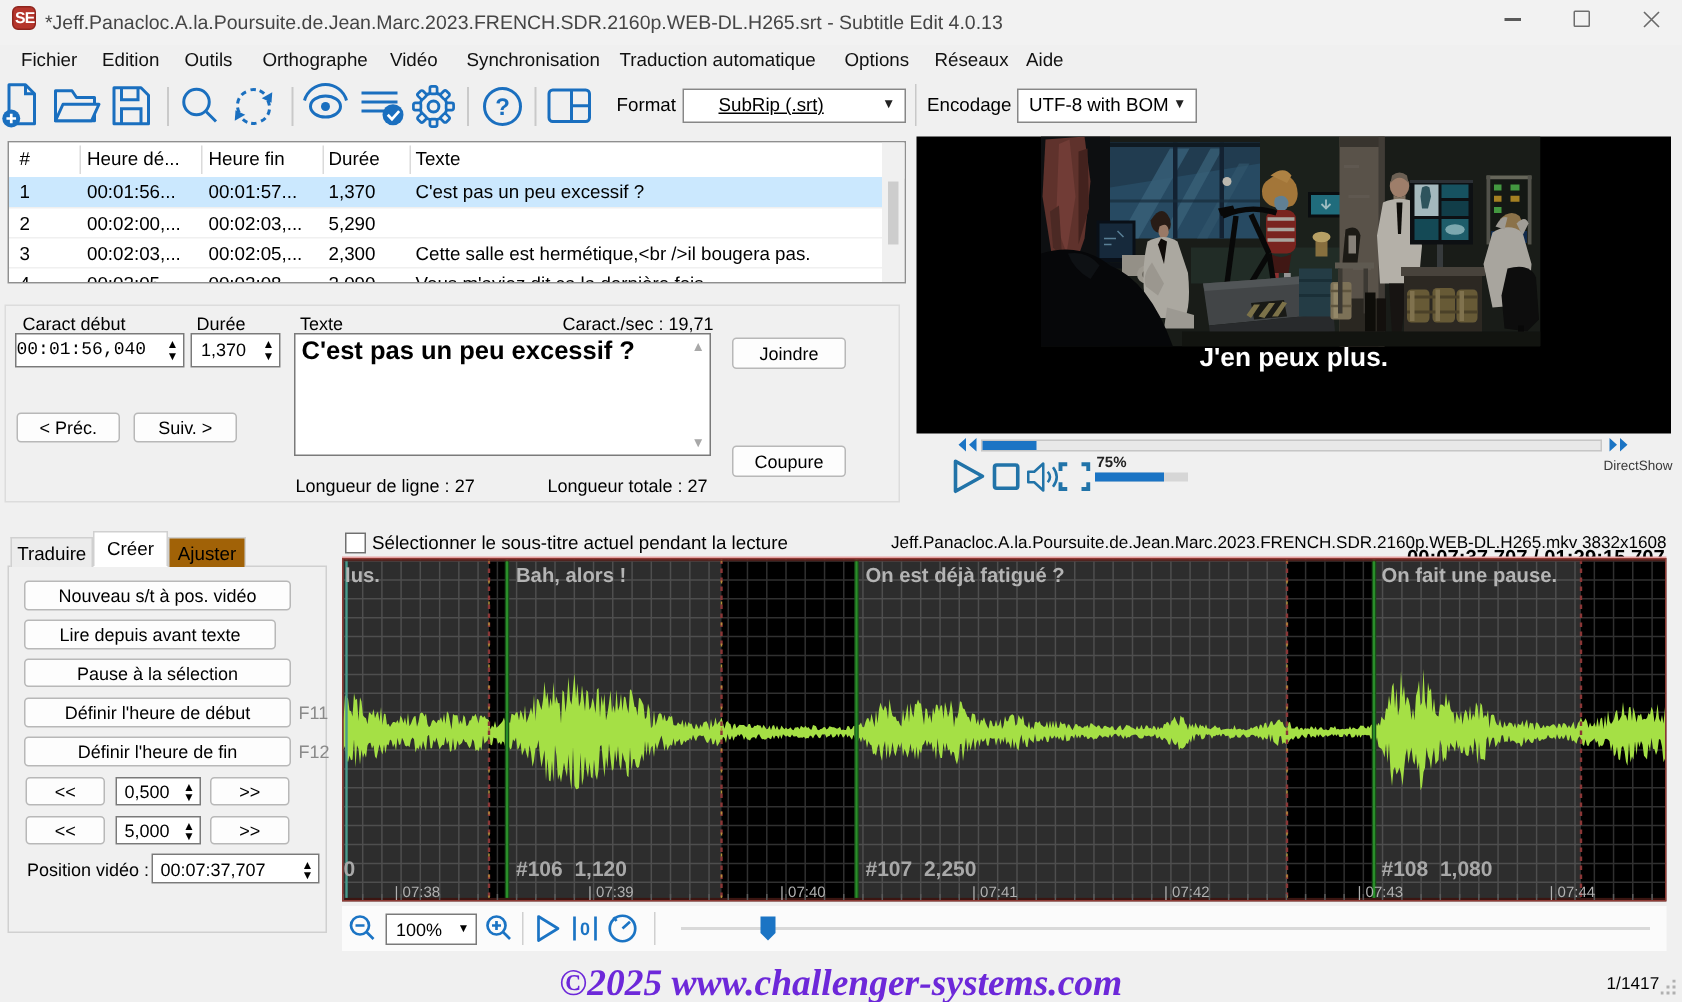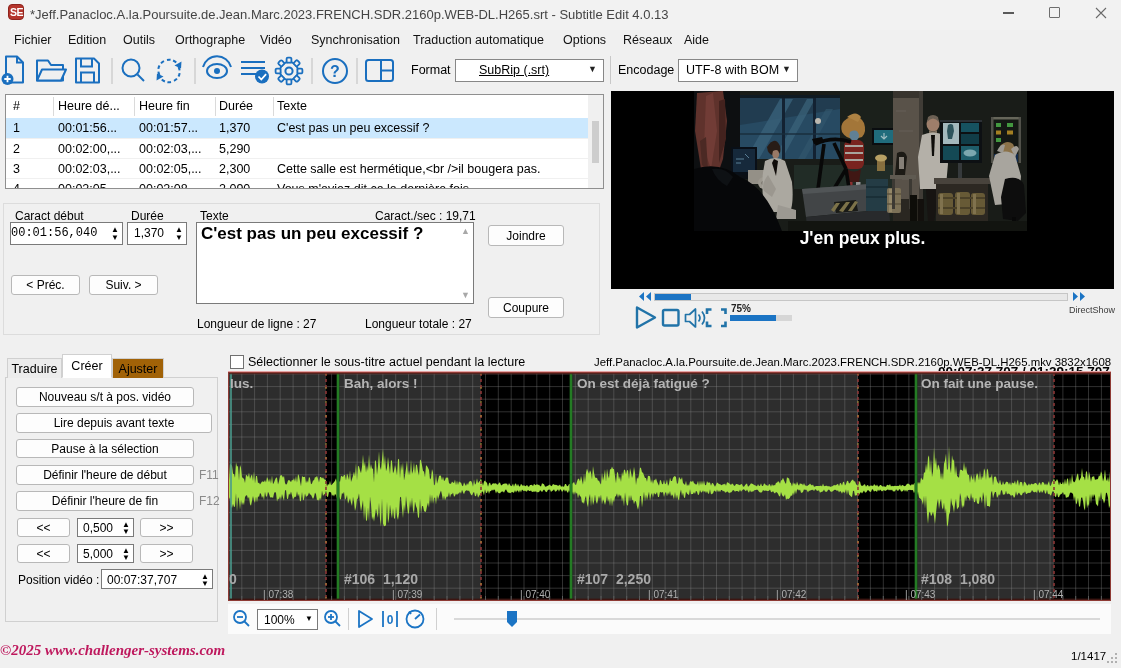--- a/index.html
+++ b/index.html
@@ -368,21 +368,21 @@
 <div class="abs" style="left:730px;top:315px;width:62px;height:6px;background:#d6d6d6;"></div>
 <div class="abs" style="left:730px;top:315px;width:46px;height:6px;background:#1b74c4;"></div>
 <div class="abs" style="left:1069px;top:305px;font-size:9px;color:#3a3a3a;">DirectShow</div>
 <div class="abs" style="left:938px;top:316px;font-size:13.5px;font-weight:bold;color:#000;margin-top:48px;">00:07:37,707 / 01:29:15,707</div>
 
 <div class="abs" style="left:5px;top:377px;width:213px;height:245px;background:#f0f0f0;border:1px solid #d0d0d0;box-sizing:border-box;"></div>
 <div class="abs" style="left:7px;top:358px;width:55px;height:20px;background:#ececec;border:1px solid #d0d0d0;border-bottom:none;box-sizing:border-box;font-size:12.5px;text-align:center;padding-top:3px;">Traduire</div>
 <div class="abs" style="left:62px;top:354px;width:50px;height:24px;background:#fff;border:1px solid #d0d0d0;border-bottom:1px solid #fff;box-sizing:border-box;font-size:12.5px;text-align:center;padding-top:4px;z-index:2;">Créer</div>
 <div class="abs" style="left:112px;top:358px;width:52px;height:20px;background:#a16207;border:1px solid #d0d0d0;border-bottom:none;box-sizing:border-box;font-size:12.5px;text-align:center;padding-top:3px;">Ajuster</div>
 <div class="btn" style="left:16px;top:387px;width:178px;height:20px;padding-top:2px;">Nouveau s/t à pos. vidéo</div>
-<div class="btn" style="left:16px;top:413px;width:196px;height:20px;padding-top:2px;">Lire depuis avant texte</div>
+<div class="btn" style="left:16px;top:413px;width:168px;height:20px;padding-top:2px;">Lire depuis avant texte</div>
 <div class="btn" style="left:16px;top:439px;width:178px;height:19px;padding-top:2px;">Pause à la sélection</div>
 <div class="btn" style="left:16px;top:465px;width:178px;height:20px;padding-top:2px;">Définir l'heure de début</div>
 <div class="abs" style="left:199px;top:468px;font-size:12px;color:#8a8a8a;">F11</div>
 <div class="btn" style="left:16px;top:491px;width:178px;height:20px;padding-top:2px;">Définir l'heure de fin</div>
 <div class="abs" style="left:199px;top:494px;font-size:12px;color:#8a8a8a;">F12</div>
 <div class="btn" style="left:17px;top:518px;width:53px;height:19px;padding-top:2px;">&lt;&lt;</div>
 <div class="spin" style="left:77px;top:518px;width:57px;height:19px;">
   <span class="abs" style="left:5px;top:2px;">0,500</span>
   <span class="ar" style="top:2px;">▲</span>
     <span class="ar" style="top:9px;">▼</span>
@@ -475,21 +475,21 @@
   <line x1="59" y1="11" x2="64" y2="6.5"></line>
   <line x1="53" y1="3.5" x2="55" y2="6"></line>
 </svg>
 <div class="abs" style="left:436px;top:608px;width:1px;height:22px;background:#d0d0d0;"></div>
 <div class="abs" style="left:454px;top:618px;width:646px;height:2px;background:#d9d9d9;"></div>
 <svg class="abs" style="left:506px;top:610px;" width="12" height="18" viewBox="0 0 12 18" fill="#1b74c4">
     <path d="M1 1 h10 v11 l-5 5 l-5 -5 Z"></path>
   </svg>
 
 <div class="abs" style="left:0;top:640px;width:1121px;height:28px;background:#f0f0f0;"></div>
-<div class="abs" style="left:0;top:642px;width:1121px;height:22px;text-align:left;font-family:'Liberation Serif',serif;font-style:italic;font-weight:bold;font-size:15px;color:#be185d;">©2025 www.challenger-systems.com</div>
+<div class="abs" style="left:0;top:642px;width:1121px;height:22px;text-align:center;font-family:'Liberation Serif',serif;font-style:italic;font-weight:bold;font-size:25px;color:#6d28d9;">©2025 www.challenger-systems.com</div>
 <div class="abs" style="left:1071px;top:650px;font-size:11.5px;color:#000;">1/1417</div>
 <svg class="abs" style="left:1107px;top:653px;" width="11" height="11" viewBox="0 0 11 11" fill="#b0b0b0">
   <rect x="8" y="0" width="2" height="2"></rect>
     <rect x="8" y="4" width="2" height="2"></rect>
     <rect x="8" y="8" width="2" height="2"></rect>
   <rect x="4" y="4" width="2" height="2"></rect>
     <rect x="4" y="8" width="2" height="2"></rect>
     <rect x="0" y="8" width="2" height="2"></rect>
 </svg>
 

